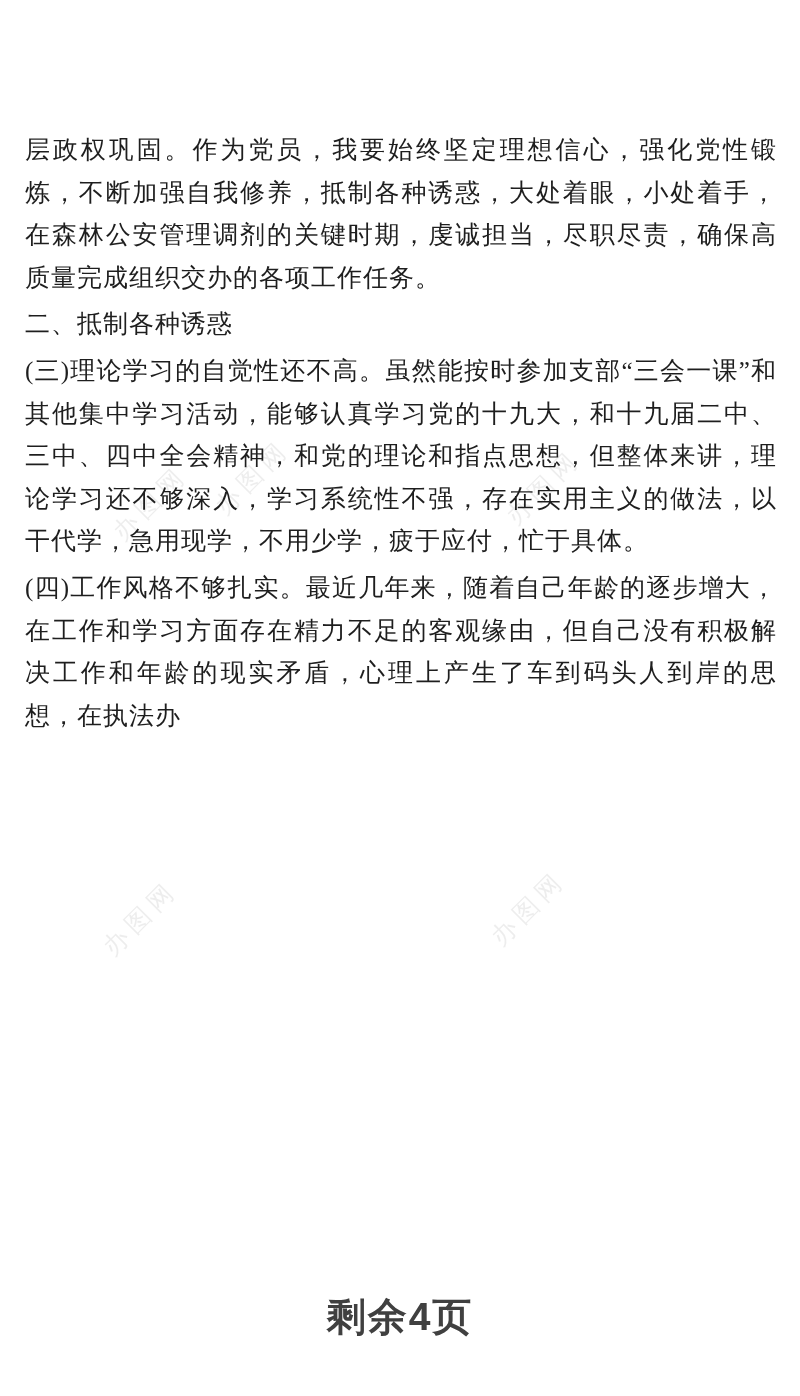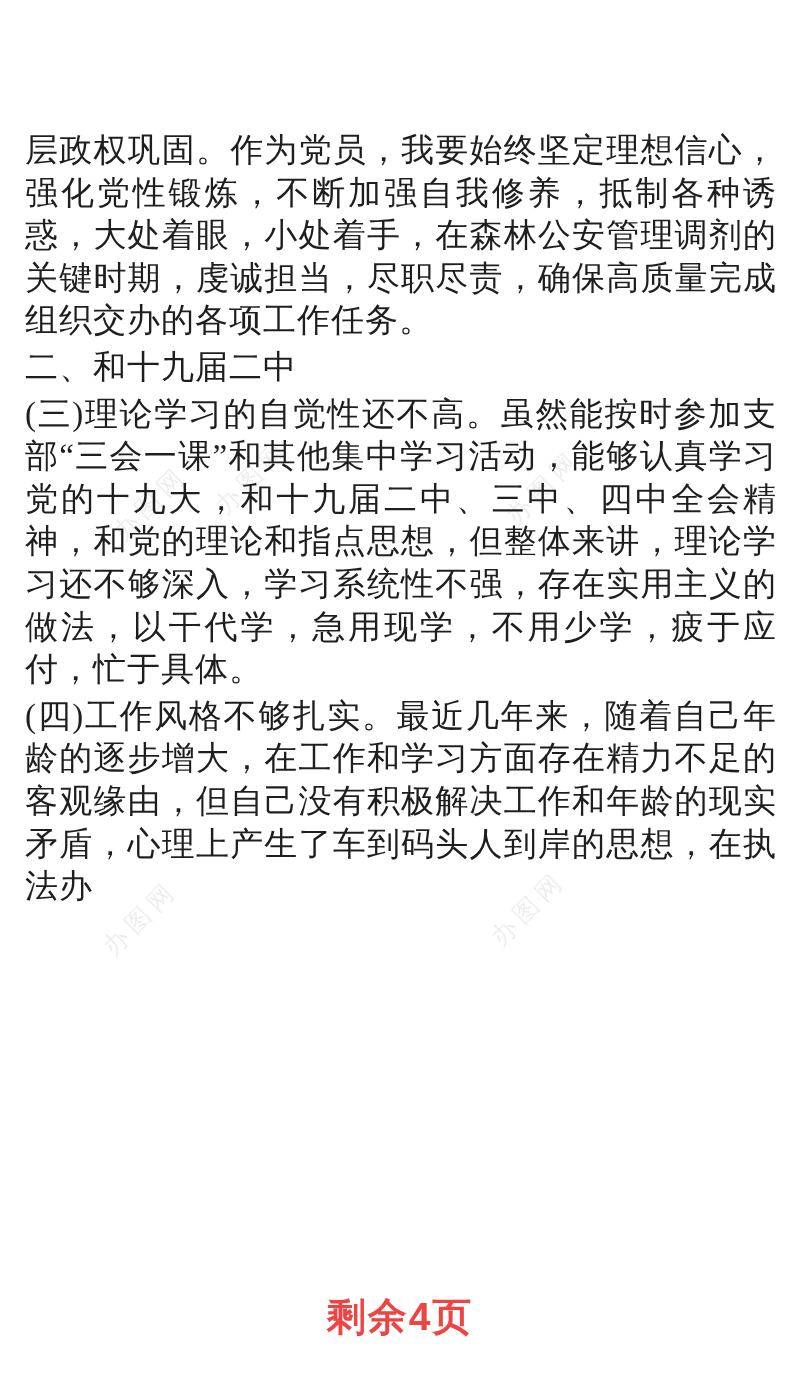--- a/index.html
+++ b/index.html
@@ -27,60 +27,60 @@
     letter-spacing: 6px;
     color: rgba(0, 0, 0, 0.07);
     transform: translate(-50%, -50%) rotate(-45deg);
     font-family: "Liberation Sans", "DejaVu Sans", sans-serif;
   }
   .content {
     position: absolute;
     left: 25px;
     top: 129px;
     width: 752px;
-    font-size: 33px;
+    font-size: 25px;
     line-height: 42.6px;
     letter-spacing: 1px;
     color: #1e1e1e;
     text-align: justify;
   }
   .content p {
     margin: 0 0 4px 0;
   }
   .footer {
     position: absolute;
     left: 0;
     top: 1290px;
     width: 800px;
     display: flex;
     justify-content: center;
     gap: 86px;
     font-family: "Liberation Sans", "DejaVu Sans", sans-serif;
     font-size: 39px;
     font-weight: 700;
-    color: #ef4444;
+    color: #404040;
     letter-spacing: 2px;
   }
 </style>
 </head>
 <body>
 
 <div class="page">
 
   <div class="watermark-layer">
     <span class="wm" style="left:150px; top:503px;">办图网</span>
     <span class="wm" style="left:252px; top:477px;">办图网</span>
     <span class="wm" style="left:543px; top:487px;">办图网</span>
     <span class="wm" style="left:140px; top:918px;">办图网</span>
     <span class="wm" style="left:528px; top:908px;">办图网</span>
   </div>
 
   <div class="content">
     <p>层政权巩固。作为党员，我要始终坚定理想信心，强化党性锻炼，不断加强自我修养，抵制各种诱惑，大处着眼，小处着手，在森林公安管理调剂的关键时期，虔诚担当，尽职尽责，确保高质量完成组织交办的各项工作任务。</p>
-    <p>二、和十九届二中</p>
+    <p>二、抵制各种诱惑</p>
     <p>(三)理论学习的自觉性还不高。虽然能按时参加支部“三会一课”和其他集中学习活动，能够认真学习党的十九大，和十九届二中、三中、四中全会精神，和党的理论和指点思想，但整体来讲，理论学习还不够深入，学习系统性不强，存在实用主义的做法，以干代学，急用现学，不用少学，疲于应付，忙于具体。</p>
     <p>(四)工作风格不够扎实。最近几年来，随着自己年龄的逐步增大，在工作和学习方面存在精力不足的客观缘由，但自己没有积极解决工作和年龄的现实矛盾，心理上产生了车到码头人到岸的思想，在执法办</p>
   </div>
 
   <div class="footer">
     <span>剩余4页</span>
   </div>
 
 </div>
 

